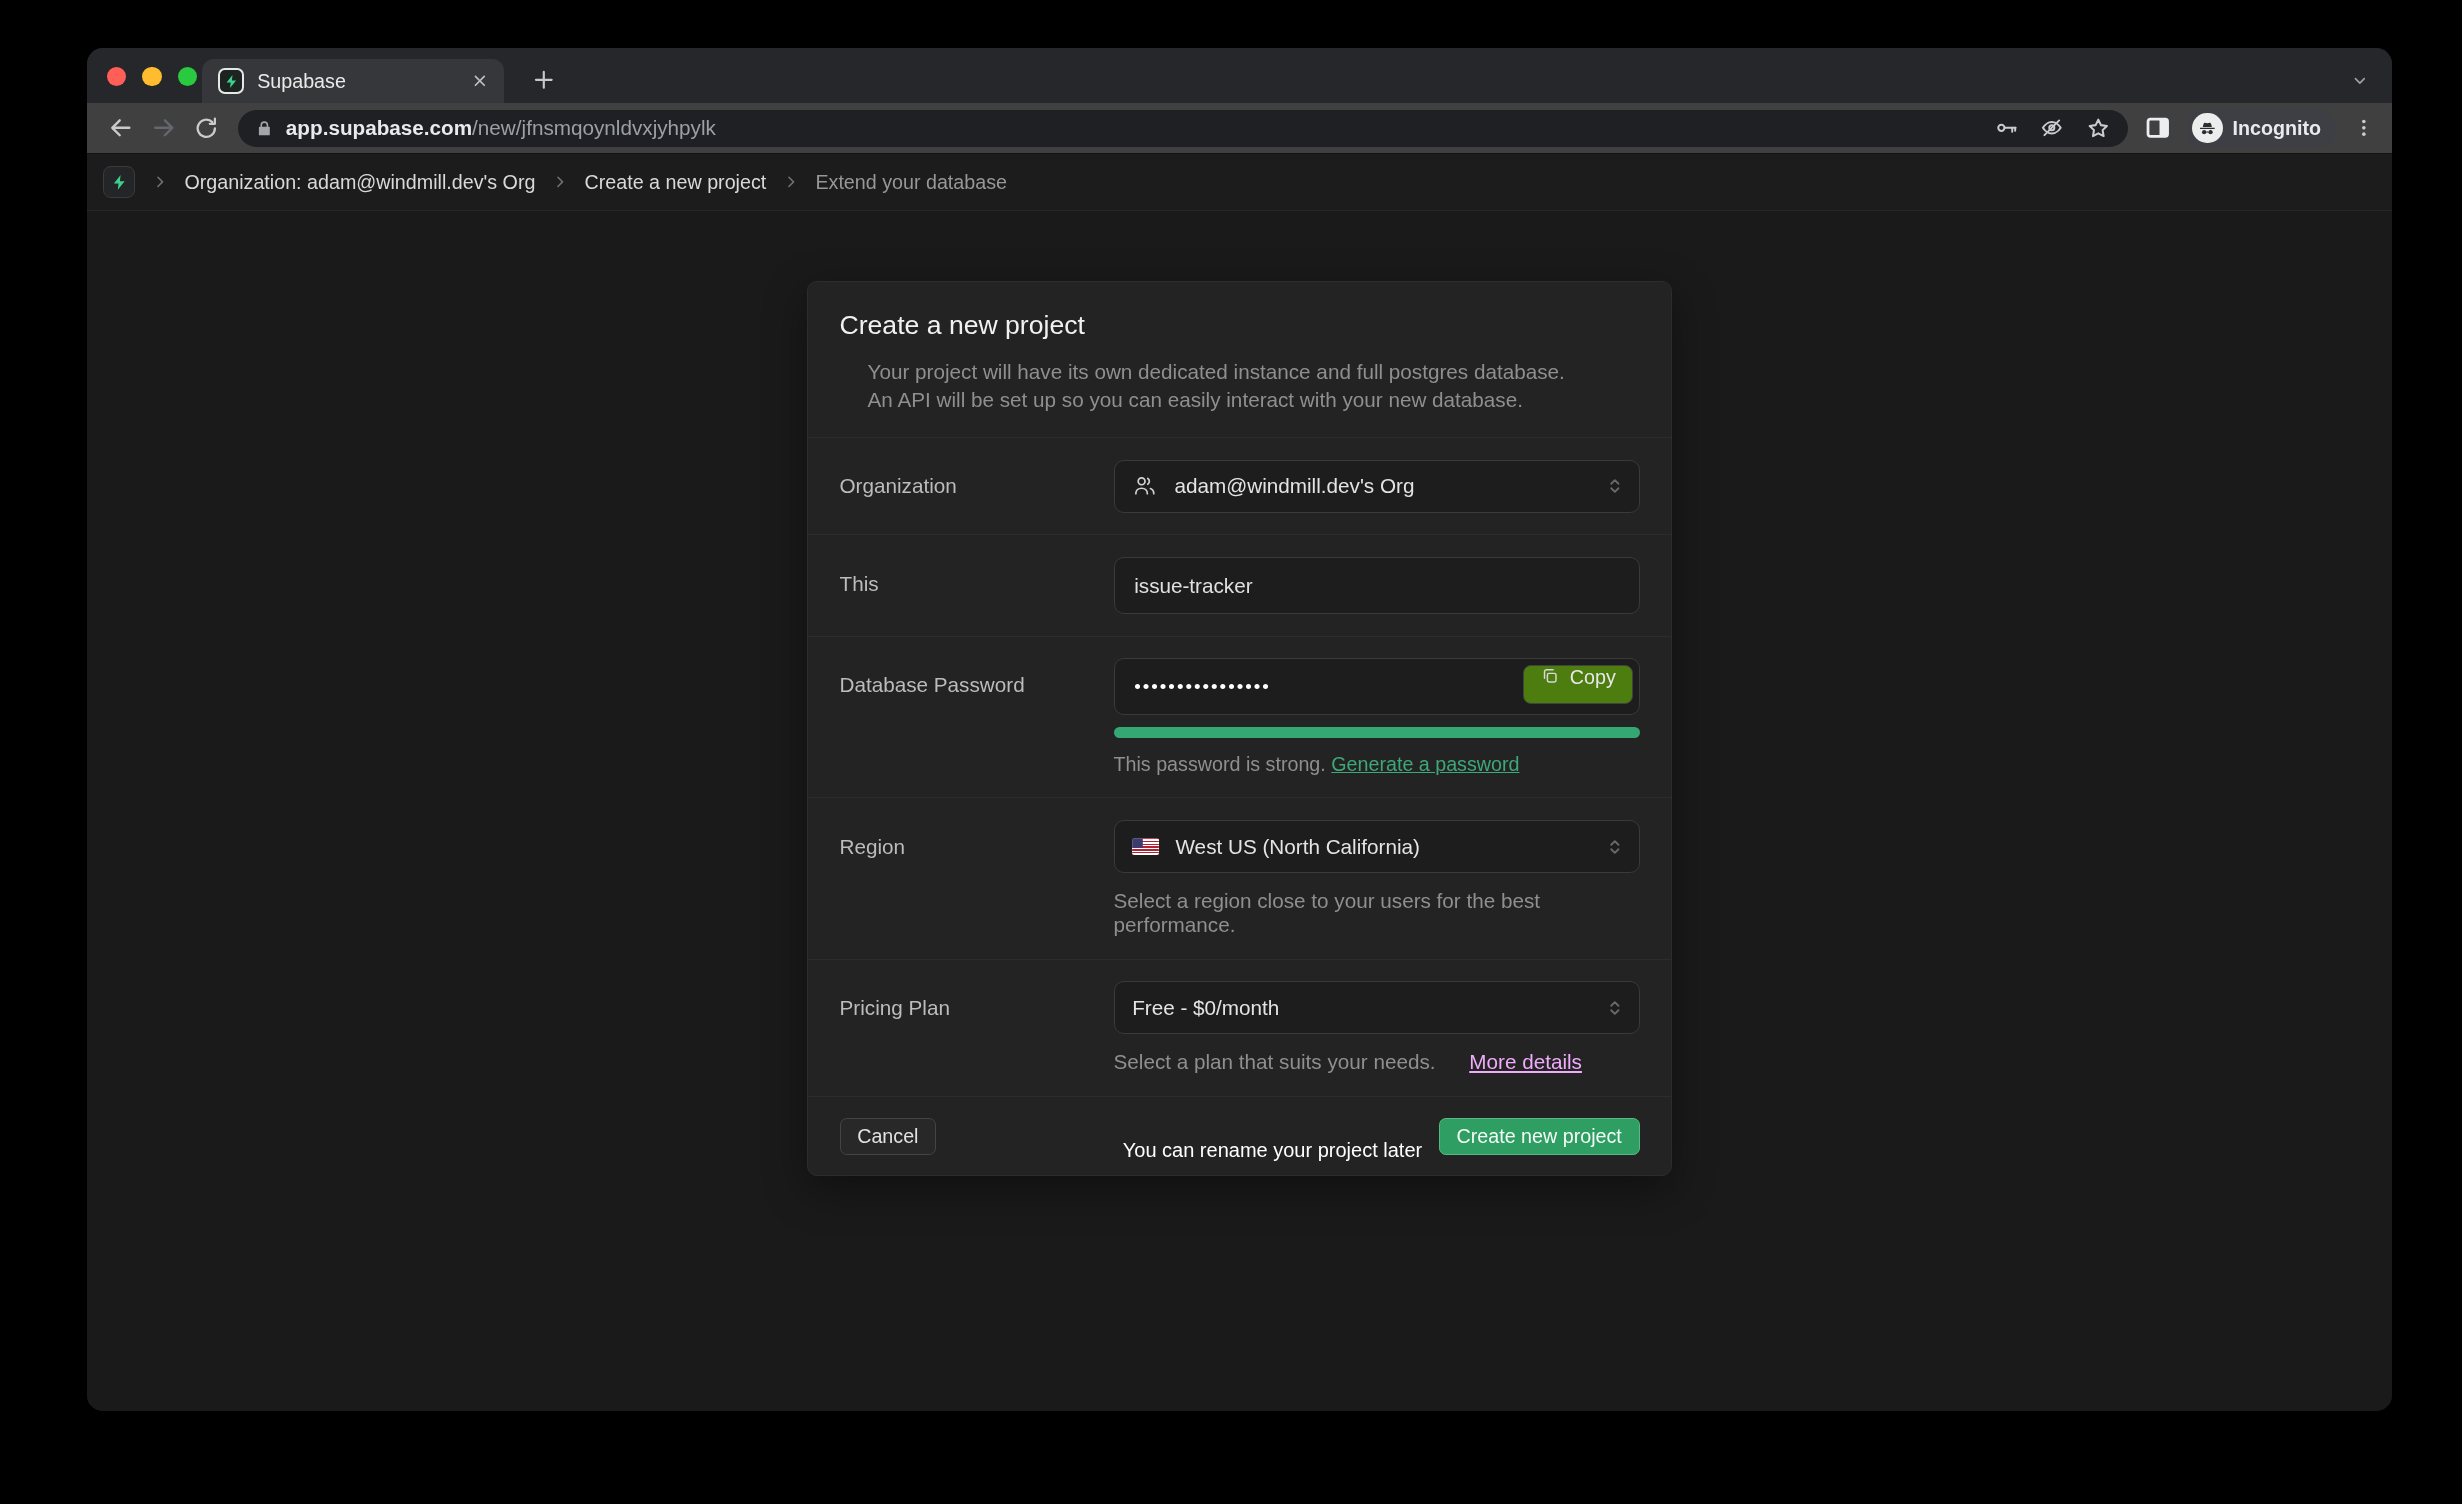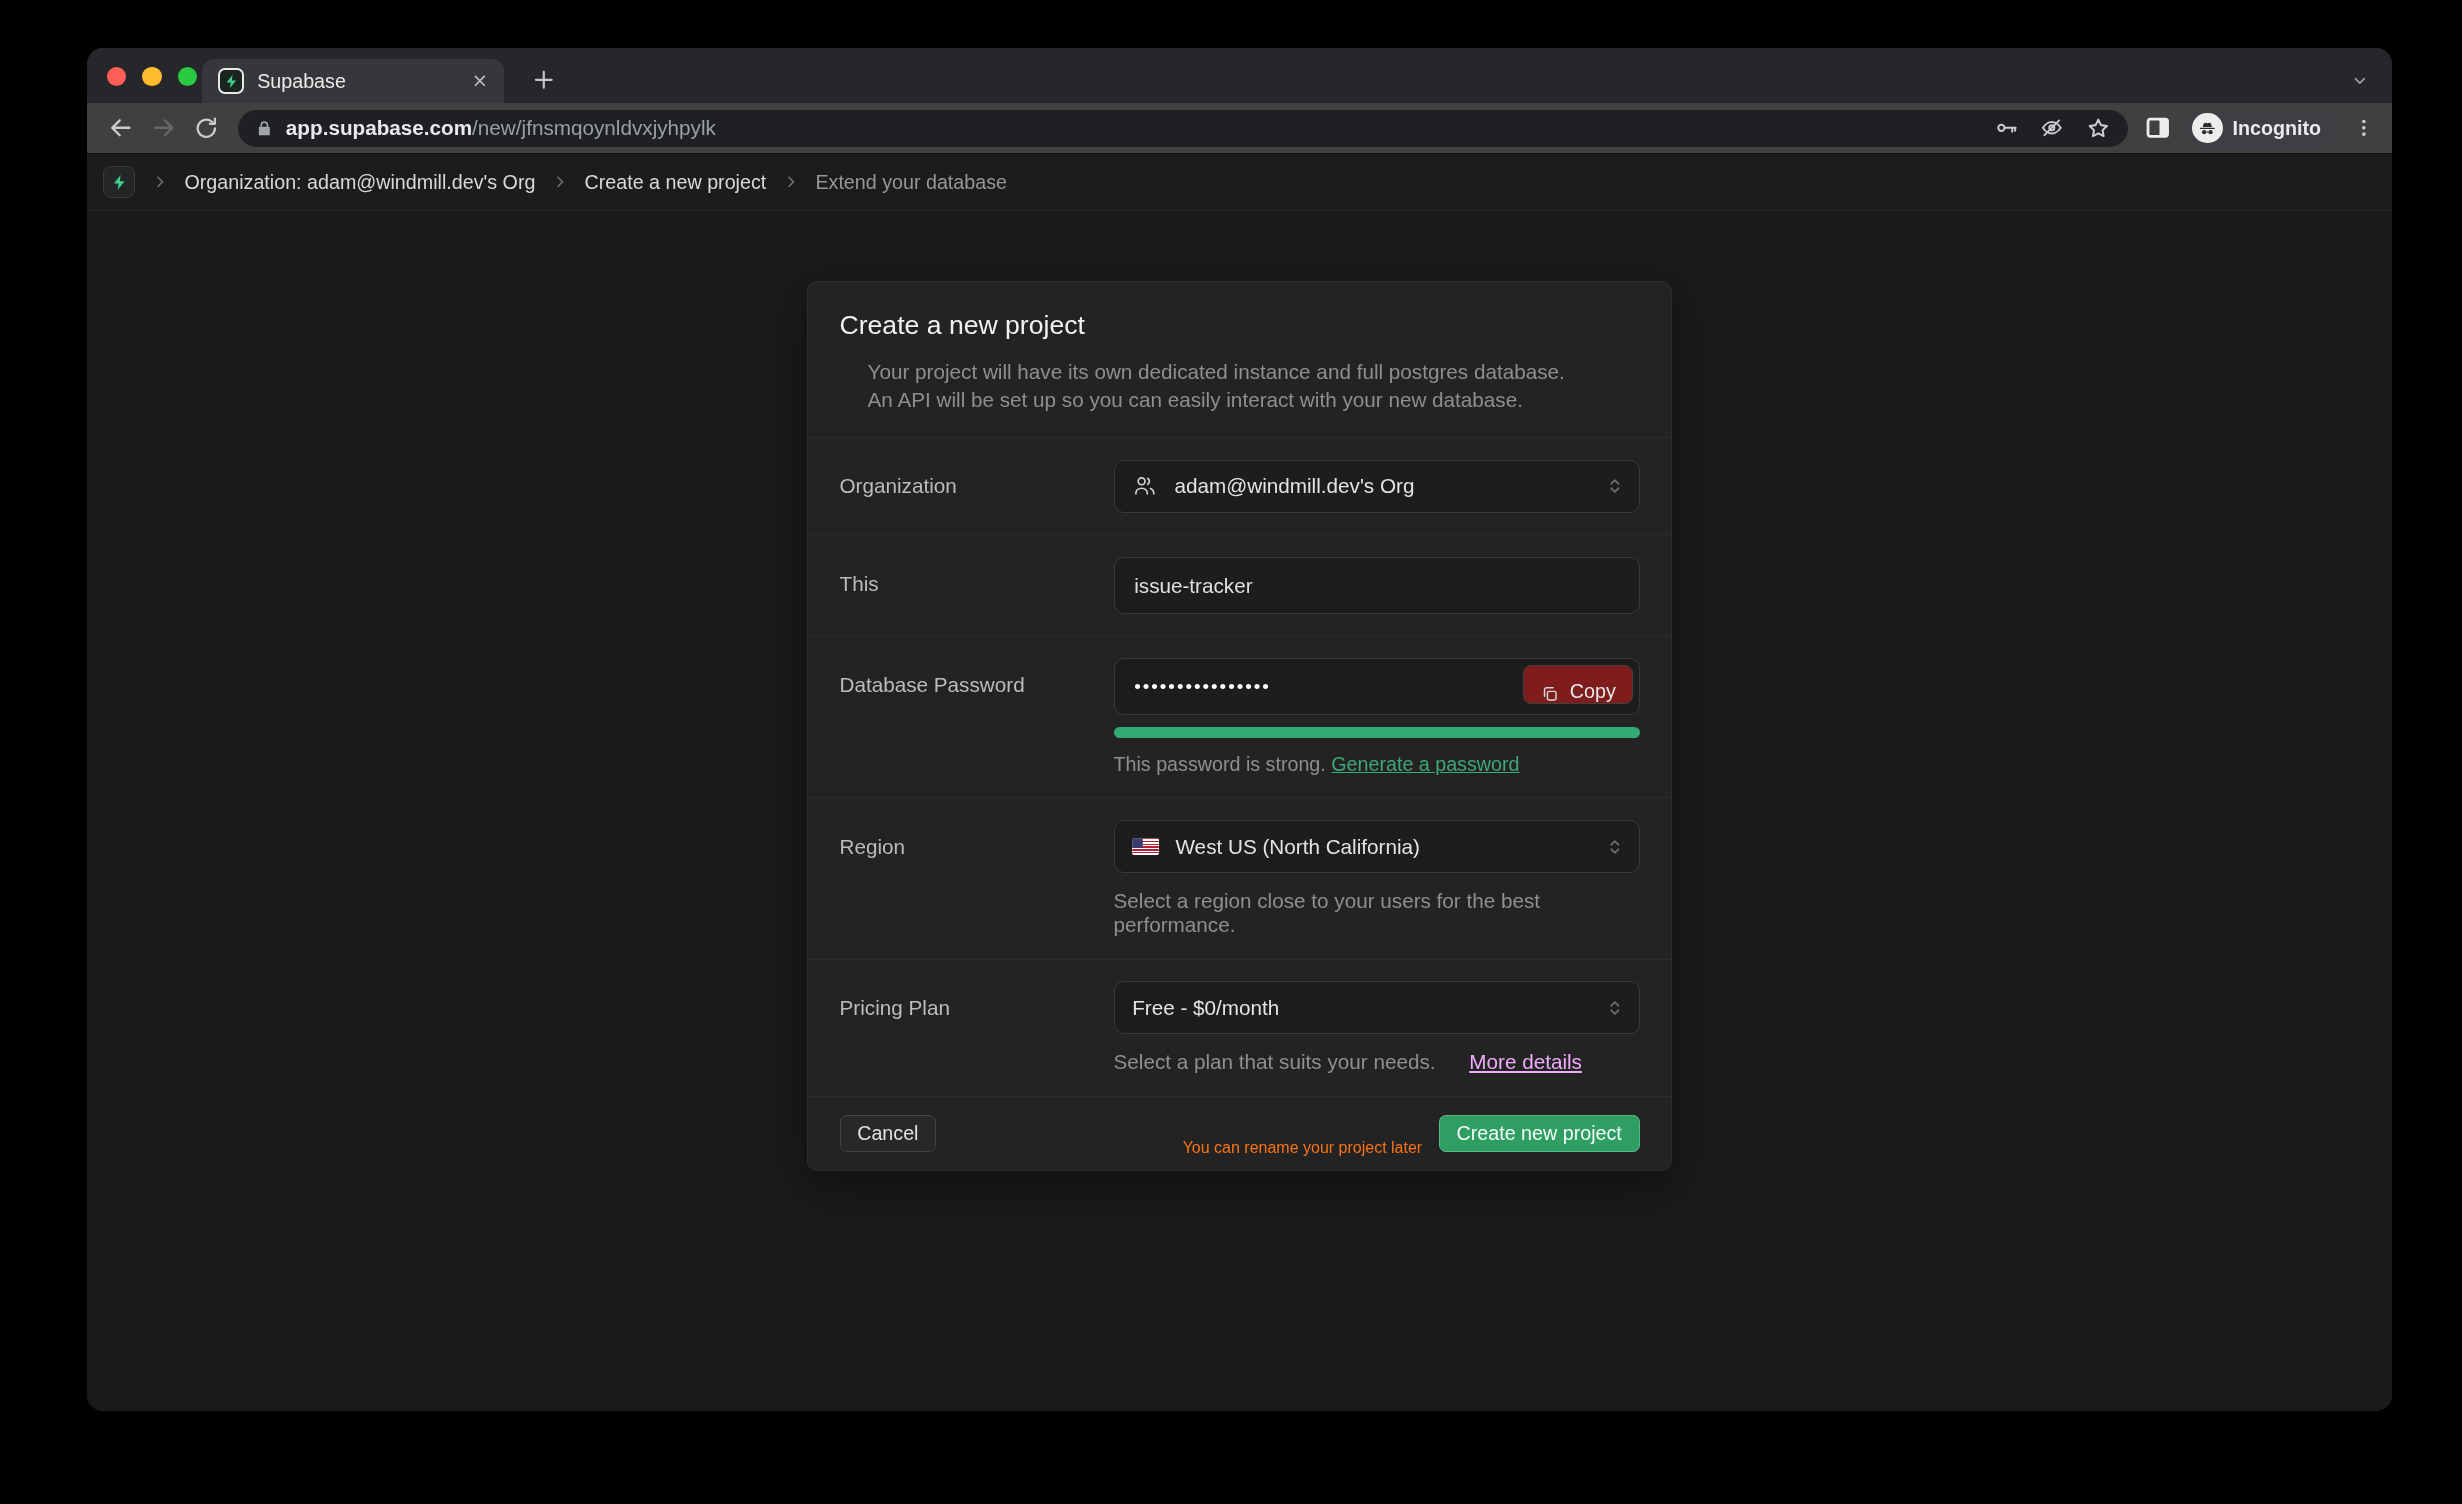--- a/index.html
+++ b/index.html
@@ -62,41 +62,41 @@
 
   .select { position:relative; height:53px; background:#1d1d1e; border:1px solid #3a3a3a;
     border-radius:9.9px; display:flex; align-items:center; padding:0 19.7px 0 17.7px; gap:16.7px;
     font-size:20.7px; color:#e4e4e4; cursor:default; }
   .updown { position:absolute; right:12.8px; top:50%; transform:translateY(-50%); display:flex; }
   .text-input { height:57px; width:100%; background:#1d1d1e; border:1px solid #3a3a3a;
     border-radius:9.9px; padding:0 19.7px; font-size:20.7px; color:#e0e0e0;
     font-family:"Liberation Sans", sans-serif; outline:none; }
   .pw-wrap { position:relative; }
   .pw-input { letter-spacing:2px; font-size:18.7px; color:#ffffff; padding-right:138px; }
-  .copy-btn { position:absolute; right:6.9px; top:6.9px; height:39px; background:#7f1d1d;
-    border:1px solid #414141; border-radius:7.9px; display:flex; align-items:flex-end; gap:9.9px;
+  .copy-btn { position:absolute; right:6.9px; top:6.9px; height:39px; background:#4d7c0f;
+    border:1px solid #414141; border-radius:7.9px; display:flex; align-items:flex-start; gap:9.9px;
     padding:0 15.8px; color:#e8e8e8; font-size:19.7px; cursor:pointer; }
   .strength-bar { margin-top:11.8px; height:10.8px; border-radius:5.9px; background:var(--strength-green,#34a873); }
   .hint { margin-top:14.8px; font-size:19.7px; color:#8f8f8f; }
   .hint.lg { font-size:20.7px; margin-top:15.8px; }
   .green-link { color:var(--link-green,#3da878); text-decoration:underline; cursor:pointer; }
   .gray-link { color:#f0abfc; text-decoration:underline; cursor:pointer;margin-left:28px; }
 
   .flag { width:26.6px; height:17.7px; border-radius:2px; flex-shrink:0;
     background:
       linear-gradient(#3c3b6e,#3c3b6e) 0 0 / 10.8px 9.9px no-repeat,
       repeating-linear-gradient(to bottom, #b22234 0 1.4px, #ffffff 1.4px 2.8px);
     box-shadow:0 0 0 1px rgba(255,255,255,.15) inset; }
 
   .footer { border-top:1px solid #2c2c2c; padding:13.8px 31.5px; display:flex; align-items:center; }
   .btn { height:37px; border-radius:6.9px; display:flex; align-items:center; padding:0 16.7px;
     font-size:19.7px; cursor:pointer; }
   .btn-cancel { background:#282828; border:1px solid #444444; color:#e2e2e2; }
   .footer-right { margin-left:auto; display:flex; align-items:center; gap:16.7px; }
-  .footer-note { font-size:16px; color:#f97316;margin-top:28px; }
+  .footer-note { font-size:20px; color:#ffffff;margin-top:28px; }
   .btn-submit { background:var(--button-green,#2f9e63); border:1px solid #58b886; color:#f4fcf7; }
 </style>
 </head>
 <body>
 
 <div class="window">
 
   <div class="tabstrip">
     <div class="traffic">
       <span class="light red"></span>

